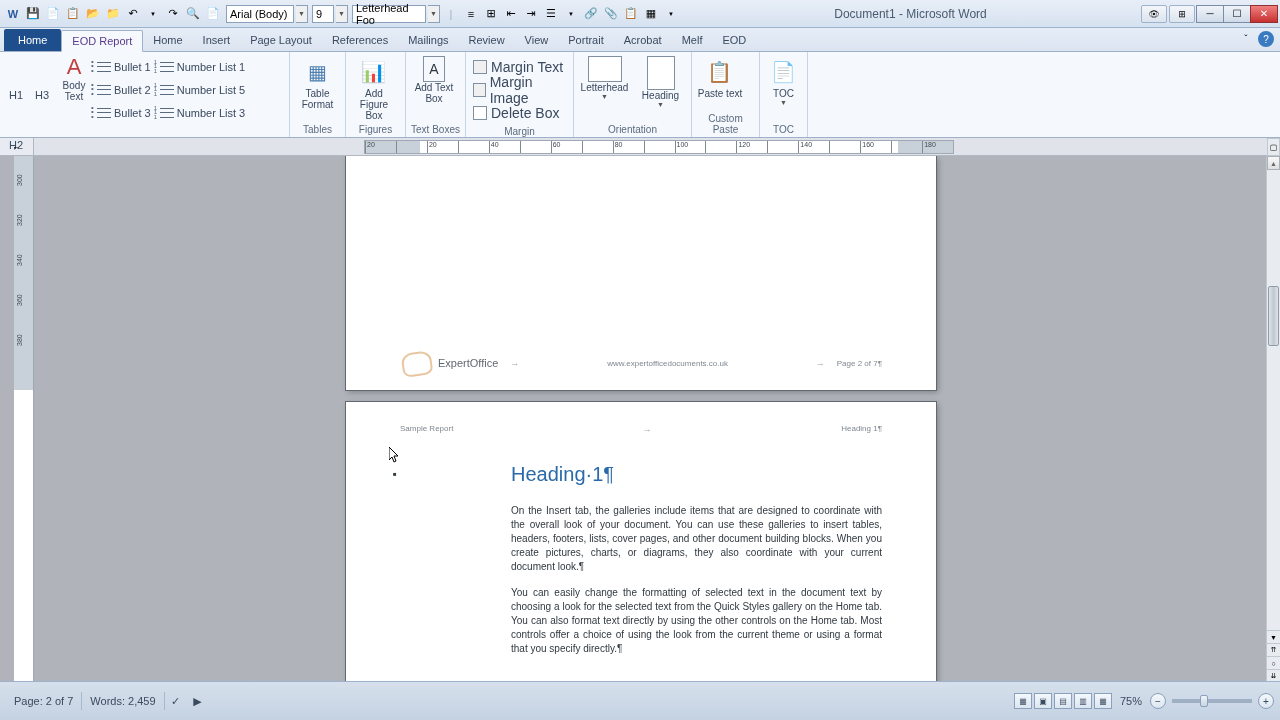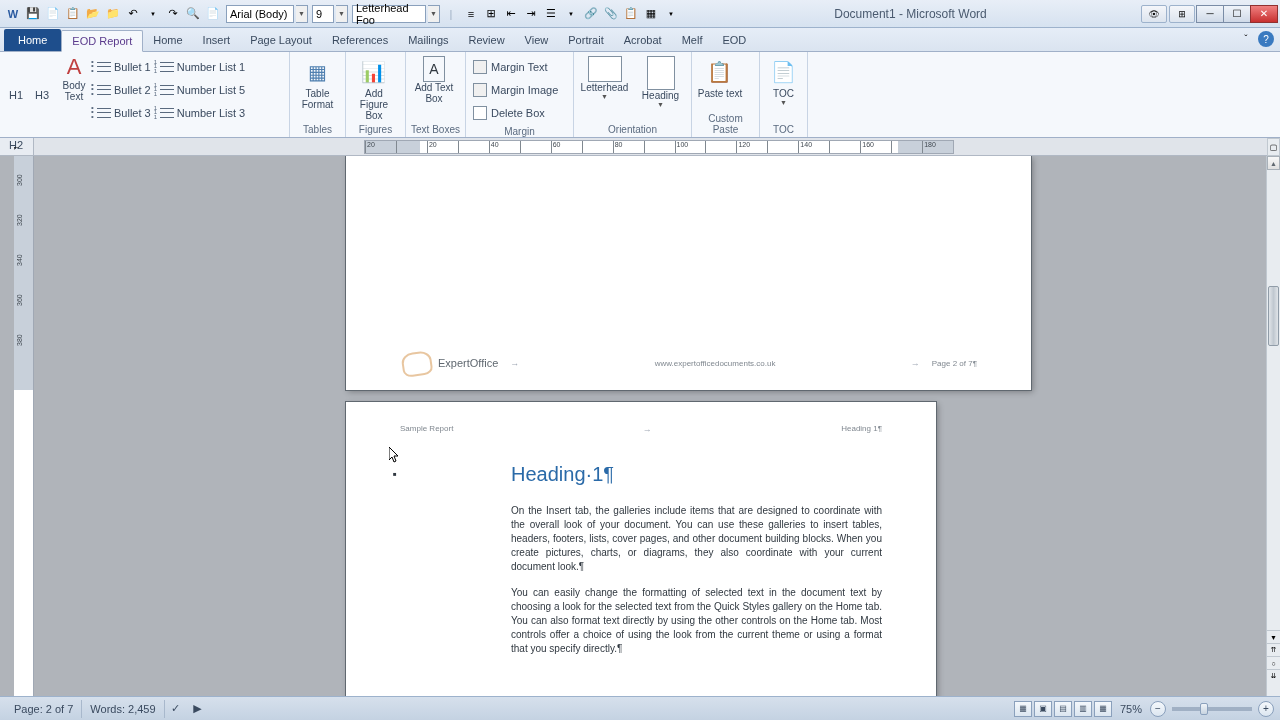--- a/index.html
+++ b/index.html
@@ -55,21 +55,21 @@
 
 .rg-tables { width: 56px; }
 .rg-figures { width: 60px; }
 .rg-textboxes { width: 60px; }
 .rg-margin { width: 108px; }
 .rg-orientation { width: 118px; }
 .rg-custompaste { width: 68px; }
 .rg-toc { width: 48px; }
 
 .margin-col { display: flex; flex-direction: column; gap: 1px; padding-top: 2px; }
-.margin-btn { display: flex; align-items: center; gap: 4px; height: 22px; padding: 0 3px; cursor: pointer; font-size: 11px; color: #3a4a5f; text-align: right; }
+.margin-btn { display: flex; align-items: center; gap: 4px; height: 22px; padding: 0 3px; cursor: pointer; font-size: 14px; color: #3a4a5f; }
 .margin-btn .mb-icon { width: 14px; height: 14px; background: #f0f0f0; border: 1px solid #8090a0; }
 
 .orient-btn { display: flex; flex-direction: column; align-items: center; width: 54px; cursor: pointer; padding-top: 2px; }
 .orient-btn .ob-icon { width: 28px; height: 34px; background: #fff; border: 1px solid #8090a0; }
 .orient-btn.landscape .ob-icon { width: 34px; height: 26px; }
 .orient-btn .ob-label { font-size: 10px; color: #3a4a5f; }
 
 
 .ruler-row { height: 18px; background: #e8ecf2; border-bottom: 1px solid #b0b8c4; display: flex; }
 .ruler-corner { width: 34px; height: 18px; border-right: 1px solid #b0b8c4; display: flex; align-items: center; justify-content: center; font-size: 9px; }
@@ -80,21 +80,21 @@
 .h-ruler-ticks { position: absolute; left: 0; right: 0; top: 0; bottom: 0; display: flex; }
 .h-rt { flex: 1; border-left: 1px solid #808890; font-size: 7px; color: #404850; padding-left: 1px; }
 
 
 .doc-area { position: absolute; top: 156px; left: 0; right: 14px; bottom: 24px; background: #b0b4ba; overflow: hidden; }
 .v-ruler { position: absolute; left: 14px; top: 0; width: 20px; height: 100%; background: #fff; border-right: 1px solid #a0a8b4; }
 .v-ruler-margin { position: absolute; left: 0; width: 100%; background: #c8d0da; }
 .v-ruler-tick { position: absolute; left: 2px; font-size: 7px; color: #404850; transform: rotate(-90deg); transform-origin: left top; }
 
 .page { position: absolute; background: #fff; box-shadow: 0 0 0 1px #606870, 2px 2px 6px rgba(0,0,0,0.3); }
-.page1 { left: 346px; top: 0; width: 685px; height: 234px; }
+.page1 { left: 346px; top: 0; width: 590px; height: 234px; }
 .page2 { left: 346px; top: 246px; width: 590px; height: 400px; }
 
 .page-footer { position: absolute; bottom: 14px; left: 54px; right: 54px; display: flex; align-items: center; font-size: 8px; color: #808890; }
 .pf-logo { display: flex; align-items: center; gap: 6px; }
 .pf-logo-icon { width: 32px; height: 26px; position: relative; }
 .pf-logo-icon::before { content: ""; position: absolute; left: 2px; top: 2px; width: 26px; height: 20px; border: 2px solid #d8a060; border-radius: 40% 40% 30% 30%; transform: rotate(-8deg); opacity: 0.6; }
 .pf-logo-text { font-size: 11px; color: #606870; font-weight: 500; }
 .pf-center { flex: 1; text-align: center; color: #808890; }
 .pf-right { text-align: right; }
 .pf-arrow { font-size: 9px; color: #a0a8b4; margin: 0 12px; }
@@ -109,21 +109,21 @@
 
 
 .v-scroll { position: absolute; right: 0; top: 156px; bottom: 24px; width: 14px; background: #e8ecf0; border-left: 1px solid #c0c8d0; }
 .v-scroll-btn { height: 14px; background: linear-gradient(#f8f8f8, #e0e0e0); border: 1px solid #a8b0b8; font-size: 7px; display: flex; align-items: center; justify-content: center; cursor: pointer; color: #606870; }
 .v-scroll-thumb { position: absolute; top: 130px; left: 1px; right: 1px; height: 60px; background: linear-gradient(to right, #e0e4e8, #c0c8d0, #e0e4e8); border: 1px solid #909ca8; border-radius: 2px; cursor: pointer; }
 .v-scroll-nav { position: absolute; bottom: 14px; left: 0; right: 0; }
 .v-scroll-nav .vn-btn { height: 13px; border-top: 1px solid #c0c8d0; font-size: 7px; display: flex; align-items: center; justify-content: center; cursor: pointer; }
 .ruler-toggle { position: absolute; top: -18px; left: 0; right: 0; height: 18px; background: #e8ecf0; border: 1px solid #c0c8d0; font-size: 8px; display: flex; align-items: center; justify-content: center; }
 
 
-.statusbar { position: absolute; bottom: 0; left: 0; right: 0; height: 24px; background: linear-gradient(#d6e0ec, #c4d2e2); border-top: 1px solid #9db2cc; display: flex; align-items: center; font-size: 11px; color: #3a4a5f; padding: 0 6px; }
+.statusbar { position: absolute; bottom: 0; left: 0; right: 0; height: 39px; background: linear-gradient(#d6e0ec, #c4d2e2); border-top: 1px solid #9db2cc; display: flex; align-items: center; font-size: 11px; color: #3a4a5f; padding: 0 6px; }
 .statusbar .sb-item { padding: 0 8px; border-right: 1px solid #a8b8cc; height: 18px; display: flex; align-items: center; }
 .statusbar .sb-icon { width: 18px; height: 18px; display: flex; align-items: center; justify-content: center; cursor: pointer; margin: 0 2px; }
 .statusbar .sb-right { margin-left: auto; display: flex; align-items: center; gap: 2px; }
 .statusbar .view-btn { width: 18px; height: 16px; border: 1px solid #8aa0bc; background: linear-gradient(#f4f8fc, #dce6f0); cursor: pointer; font-size: 8px; display: flex; align-items: center; justify-content: center; }
 .statusbar .zoom-slider { width: 80px; height: 4px; background: #a0b0c4; position: relative; margin: 0 4px; }
 .statusbar .zoom-slider-thumb { position: absolute; left: 28px; top: -4px; width: 8px; height: 12px; background: linear-gradient(#f0f4f8, #c8d4e0); border: 1px solid #8aa0bc; border-radius: 2px; }
 .statusbar .zoom-btn { width: 16px; height: 16px; border: 1px solid #8aa0bc; border-radius: 50%; background: linear-gradient(#f4f8fc, #dce6f0); font-size: 10px; display: flex; align-items: center; justify-content: center; cursor: pointer; }
 
 .cursor-arrow { position: absolute; left: 389px; top: 447px; width: 12px; height: 18px; z-index: 100; }
 .cursor-arrow svg { width: 100%; height: 100%; }

